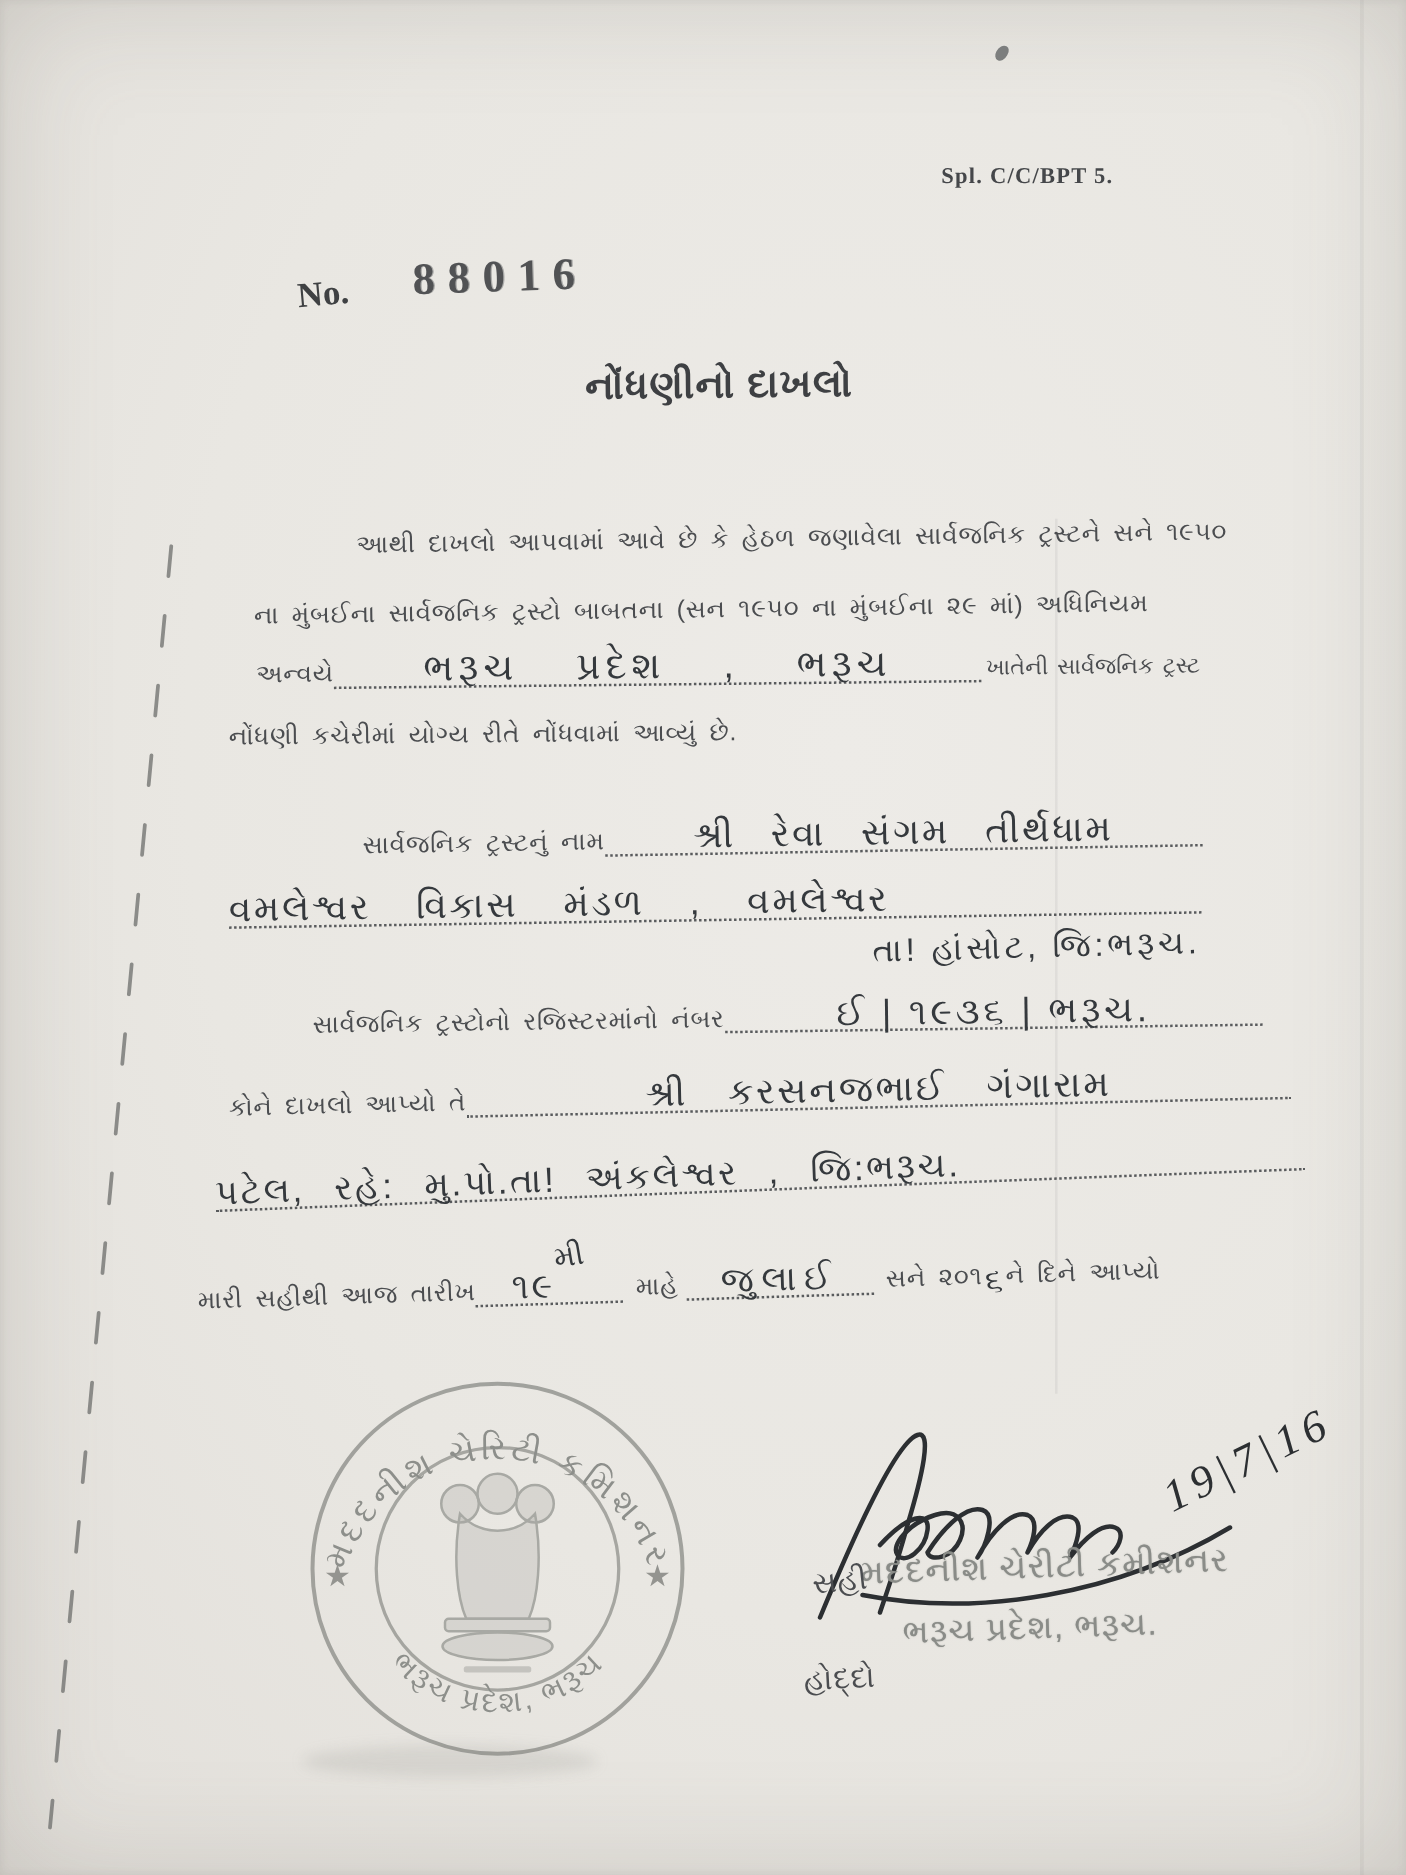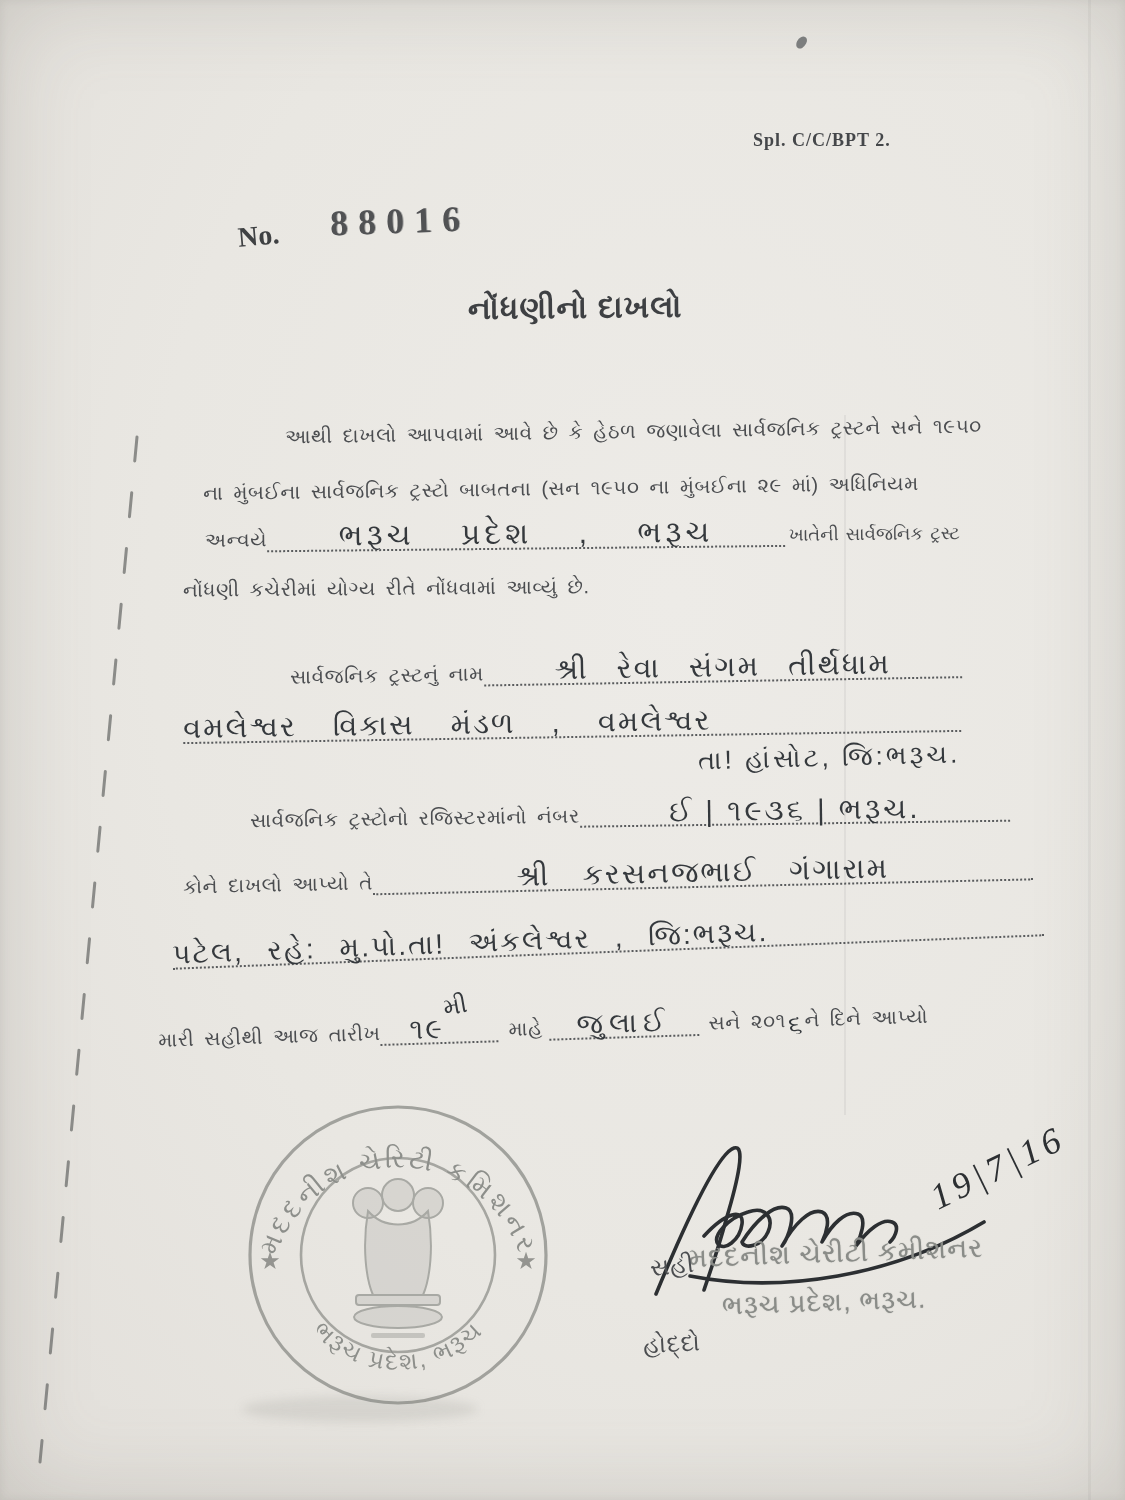--- a/index.html
+++ b/index.html
@@ -27,21 +27,21 @@
   .stamp-ink{color:#8a8c88;text-shadow:0 0 1px rgba(138,140,136,.8);}
   .faint{pointer-events:none;}
 </style>
 </head>
 <body>
 
 <div class="page">
 
   <div class="abs faint" style="left:797px;top:36px;width:9px;height:13px;background:#5a5c5e;border-radius:60% 40% 55% 45%;transform:rotate(28deg);opacity:.75;"></div>
 
-  <div class="abs serif" style="left:753px;top:130px;font-size:18px;font-weight:bold;letter-spacing:1px;color:#45474a;">Spl. C/C/BPT 2.</div>
+  <div class="abs serif" style="left:753px;top:130px;font-size:18px;font-weight:bold;letter-spacing:1px;color:#45474a;">Spl. C/C/BPT 5.</div>
 
   <div class="abs serif" style="left:238px;top:220px;font-size:28px;font-weight:bold;color:#3f4143;transform:rotate(-5deg);">No.</div>
   <div class="abs serif" style="left:330px;top:200px;font-size:36px;font-weight:bold;letter-spacing:10px;color:#515254;transform:rotate(-2deg);text-shadow:1px 0 0 rgba(80,82,84,.4);">88016</div>
 
   <div class="abs" style="left:468px;top:290px;font-size:31px;font-weight:600;letter-spacing:1px;color:#3e4043;transform:rotate(-0.6deg);">નોંધણીનો દાખલો</div>
 
   <div class="abs print" style="left:285px;top:420px;transform:rotate(-0.9deg);">આથી દાખલો આપવામાં આવે છે કે હેઠળ જણાવેલા સાર્વજનિક ટ્રસ્ટને સને ૧૯૫૦</div>
   <div class="abs print" style="left:203px;top:477px;transform:rotate(-0.8deg);">ના મુંબઈના સાર્વજનિક ટ્રસ્ટો બાબતના (સન ૧૯૫૦ ના મુંબઈના ૨૯ માં) અધિનિયમ</div>
 
   <div class="abs flexline" style="left:205px;top:516px;width:755px;transform:rotate(-0.6deg);">

